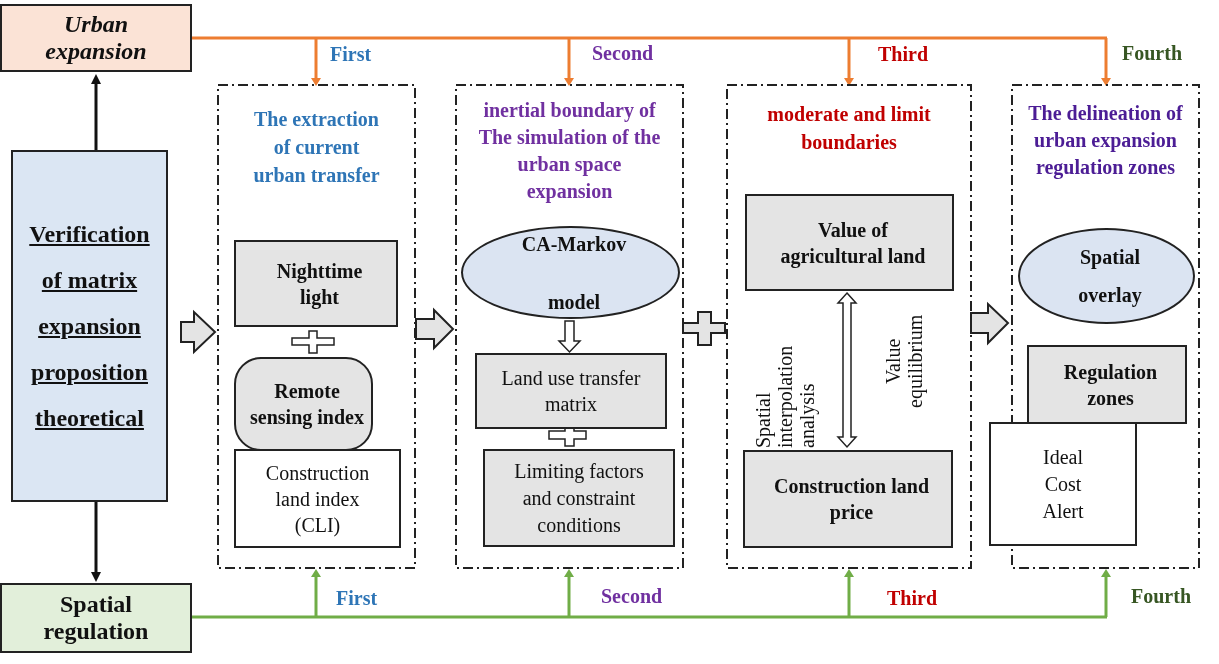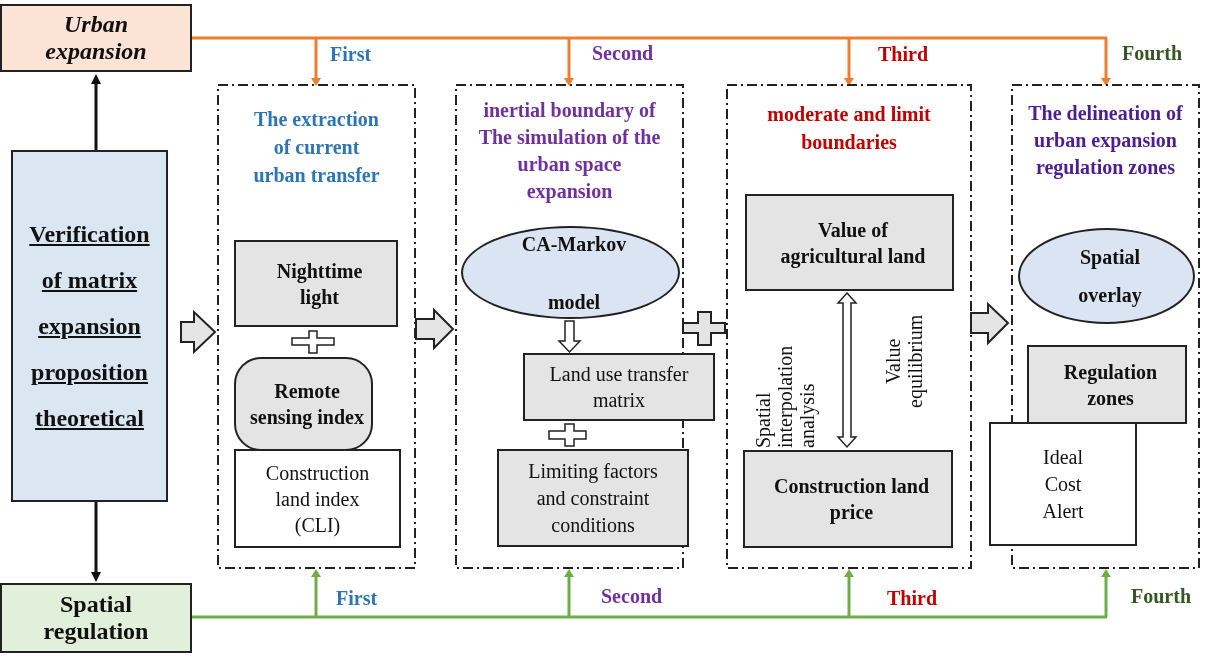--- a/index.html
+++ b/index.html
@@ -129,25 +129,25 @@
 <div class="abs stage-title" style="left:458px; top:97px; width:223px; color:#7030a0; line-height:27px;">
   <div>inertial boundary of</div>
   <div>The simulation of the</div>
   <div>urban space</div>
   <div>expansion</div>
 </div>
 <div class="abs ellipse center bt" style="left:461px; top:226px; width:219px; height:93px; line-height:38px;gap:20px;">
   <span>CA-Markov</span>
   <span>model</span>
 </div>
-<div class="abs gbox center nt" style="left:475px; top:353px; width:192px; height:68px;margin-left:48px;">
+<div class="abs gbox center nt" style="left:475px; top:353px; width:192px; height:76px;">
   <span>Land use transfer</span>
   <span>matrix</span>
 </div>
-<div class="abs gbox center nt" style="left:497px; top:449px; width:192px; height:98px; line-height:27px;">
+<div class="abs gbox center nt" style="left:483px; top:449px; width:192px; height:98px; line-height:27px;">
   <span>Limiting factors</span>
   <span>and constraint</span>
   <span>conditions</span>
 </div>
 
 <div class="abs stage-title" style="left:729px; top:100px; width:240px; color:#c00000; line-height:28px;">
   <div>moderate and limit</div>
   <div>boundaries</div>
 </div>
 <div class="abs gbox center bt" style="left:745px; top:194px; width:209px; height:97px;">

